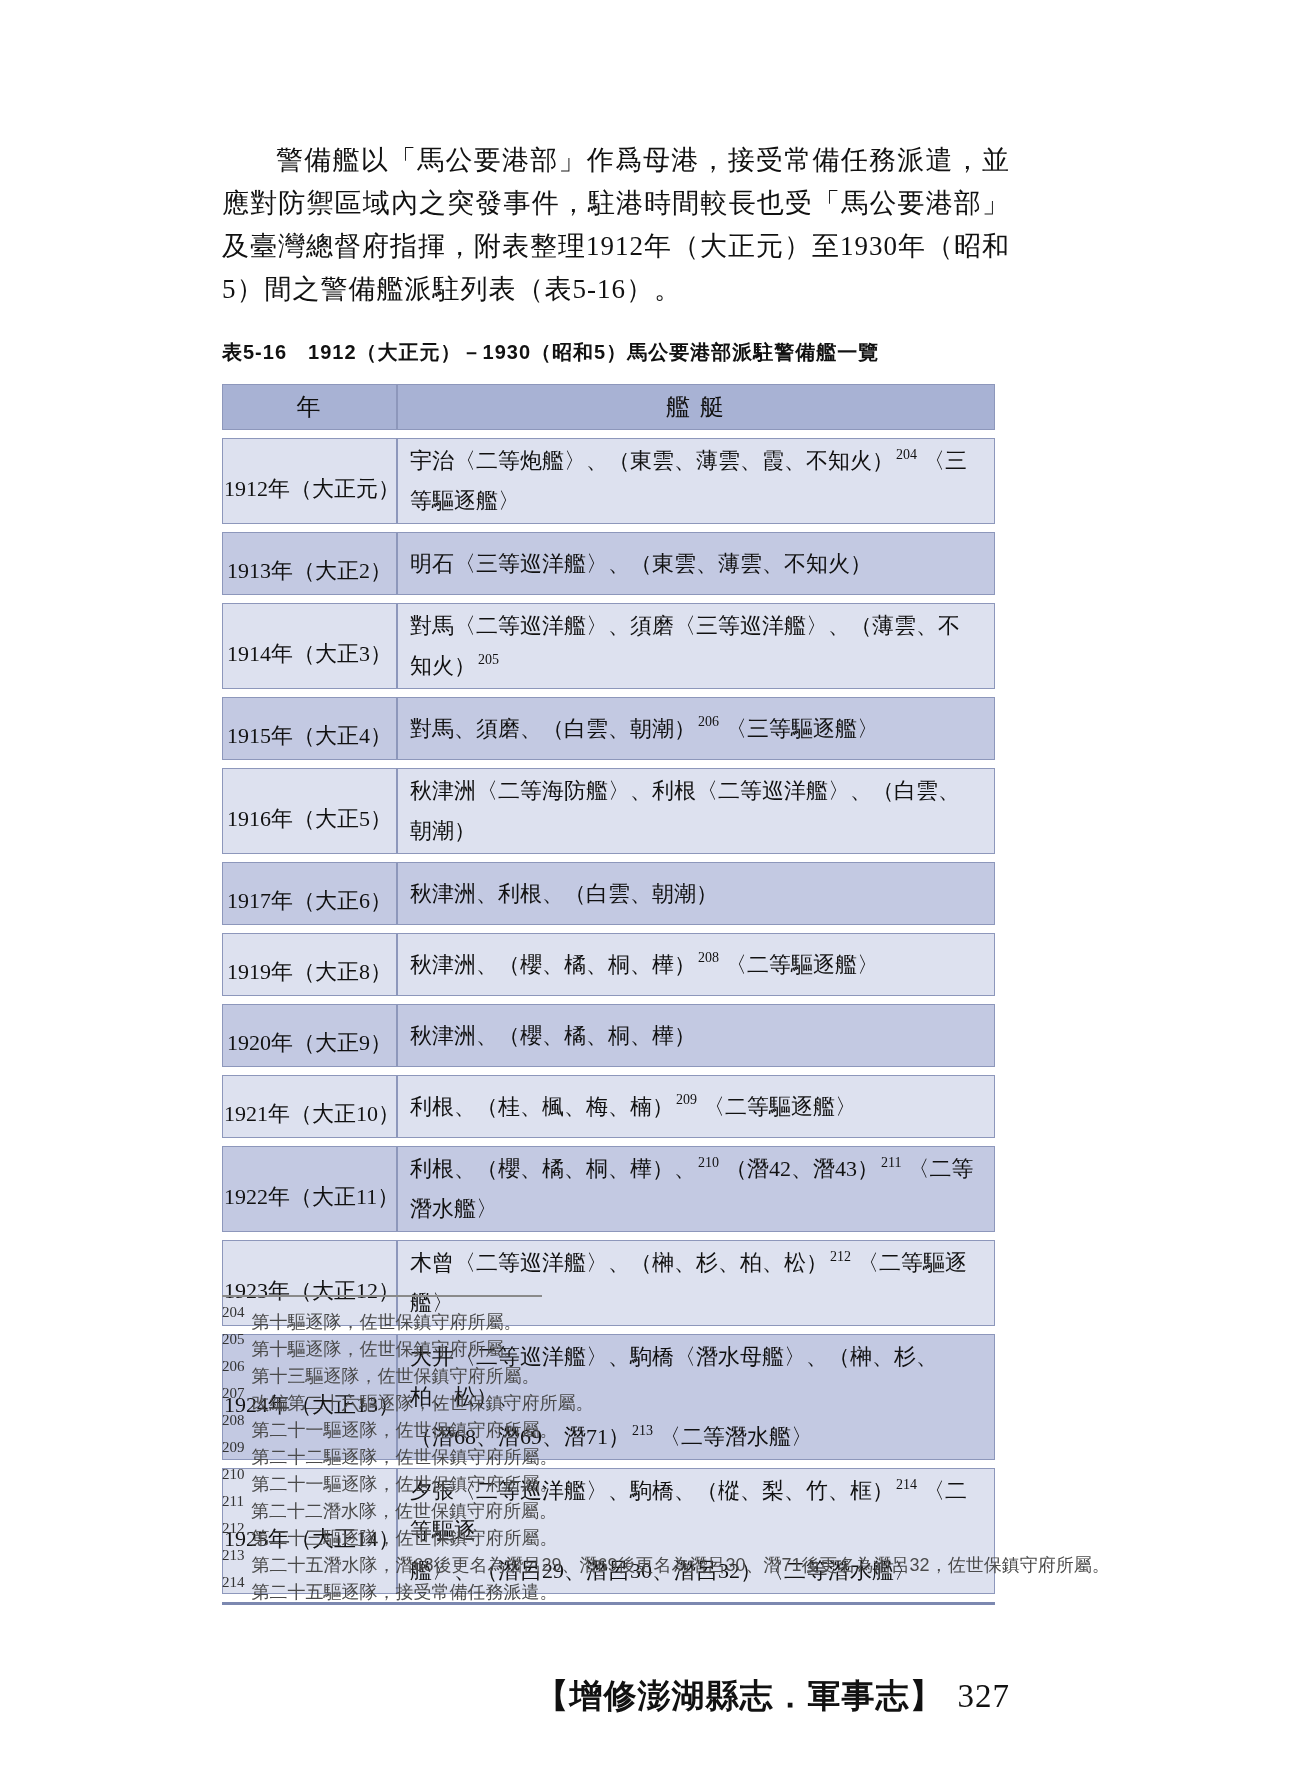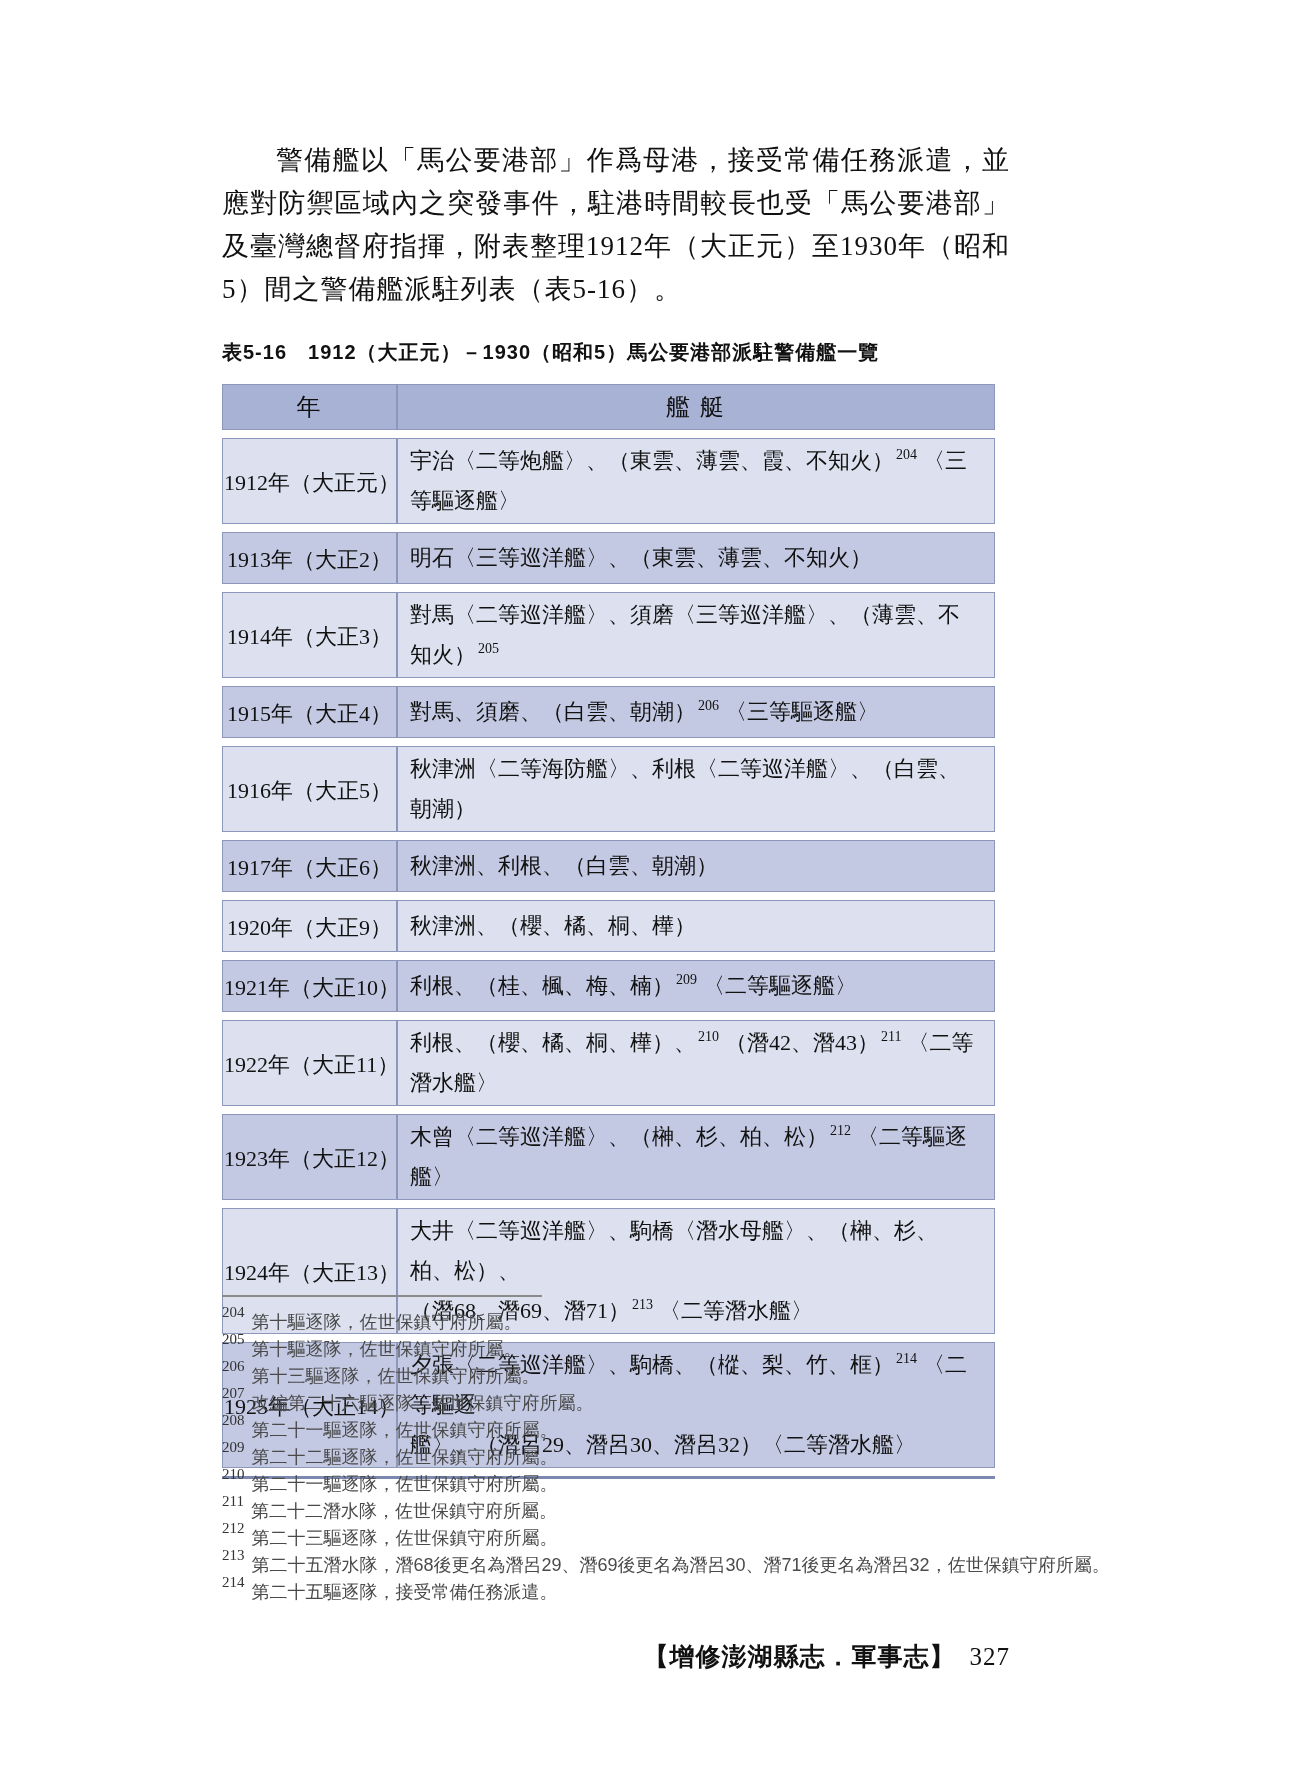--- a/index.html
+++ b/index.html
@@ -39,21 +39,21 @@
     vertical-align:middle;
   }
   table.warship th{
     background:var(--table-header-bg);
     height:42px;font-weight:normal;font-size:24px;letter-spacing:2px;
   }
   table.warship col.c-year{width:175px;}
   table.warship col.c-ships{width:598px;}
   td.year{
     text-align:center;font-size:22px;height:44px;white-space:nowrap;
-    vertical-align:top;padding-top:5px;
+    vertical-align:top;padding-top:16px;
   }
   td.ships{
     font-size:22px;line-height:40px;padding:2px 20px 2px 12px;
     border-left-width:1px;
   }
   tbody tr:nth-child(odd) td{background:var(--row-light);}
   tbody tr:nth-child(even) td{background:var(--row-dark);}
   td.ships sup{
     font-size:14px;line-height:0;position:relative;top:-1px;
     margin:0 6px 0 2px;letter-spacing:0;
@@ -68,21 +68,21 @@
   }
   .fn-line{
     font-size:18px;line-height:27px;white-space:nowrap;
   }
   .fn-num{
     font-family:"Liberation Serif","DejaVu Serif",serif;
     font-size:15px;line-height:0;position:relative;top:-4px;
     margin-right:7px;color:#333333;
   }
   .footer{
-    position:absolute;top:1640px;right:290px;font-size:25px;white-space:nowrap;
+    position:absolute;top:1674px;right:290px;font-size:33px;white-space:nowrap;
   }
   .footer .book{font-weight:bold;letter-spacing:1px;}
   .footer .pageno{margin-left:14px;letter-spacing:1px;}
 </style>
 </head>
 <body>
 
 <div class="content">
   <p class="para">警備艦以「馬公要港部」作爲母港，接受常備任務派遣，並應對防禦區域內之突發事件，駐港時間較長也受「馬公要港部」及臺灣總督府指揮，附表整理1912年（大正元）至1930年（昭和5）間之警備艦派駐列表（表5-16）。</p>
 
@@ -117,20 +117,24 @@
             <td class="year">1915年（大正4）</td>
             <td class="ships">對馬、須磨、（白雲、朝潮）<sup>206</sup>〈三等驅逐艦〉</td>
           </tr>
           <tr>
             <td class="year">1916年（大正5）</td>
             <td class="ships">秋津洲〈二等海防艦〉、利根〈二等巡洋艦〉、（白雲、朝潮）</td>
           </tr>
           <tr>
             <td class="year">1917年（大正6）</td>
             <td class="ships">秋津洲、利根、（白雲、朝潮）</td>
+          </tr>
+          <tr>
+            <td class="year">1919年（大正8）</td>
+            <td class="ships">秋津洲、（櫻、橘、桐、樺）<sup>208</sup>〈二等驅逐艦〉</td>
           </tr>
           <tr>
             <td class="year">1920年（大正9）</td>
             <td class="ships">秋津洲、（櫻、橘、桐、樺）</td>
           </tr>
           <tr>
             <td class="year">1921年（大正10）</td>
             <td class="ships">利根、（桂、楓、梅、楠）<sup>209</sup>〈二等驅逐艦〉</td>
           </tr>
           <tr>

